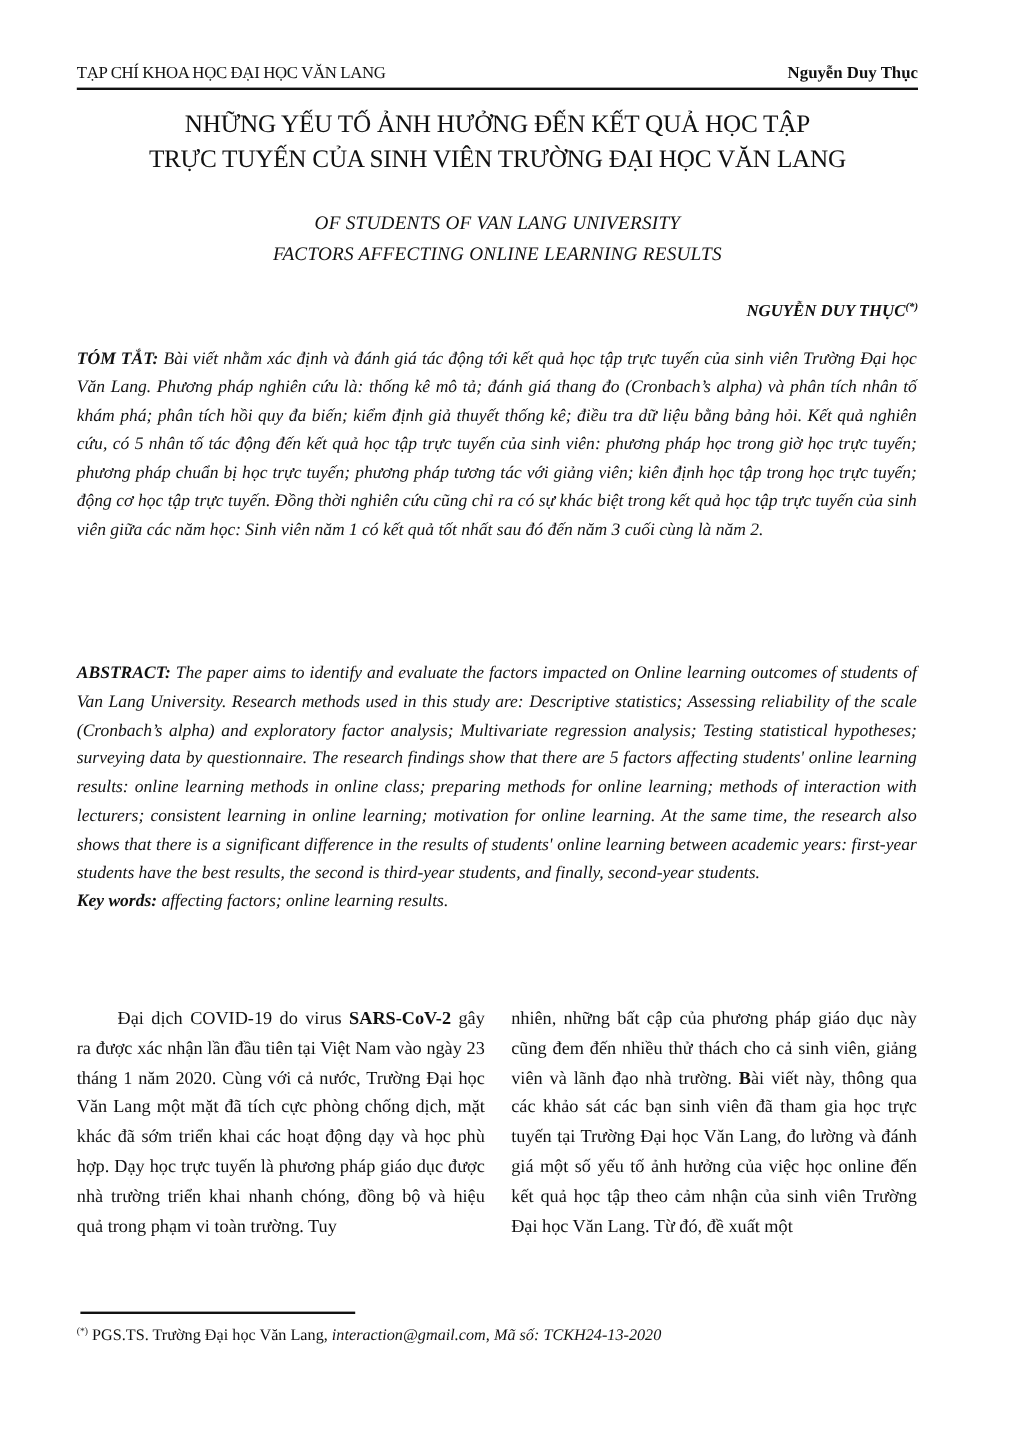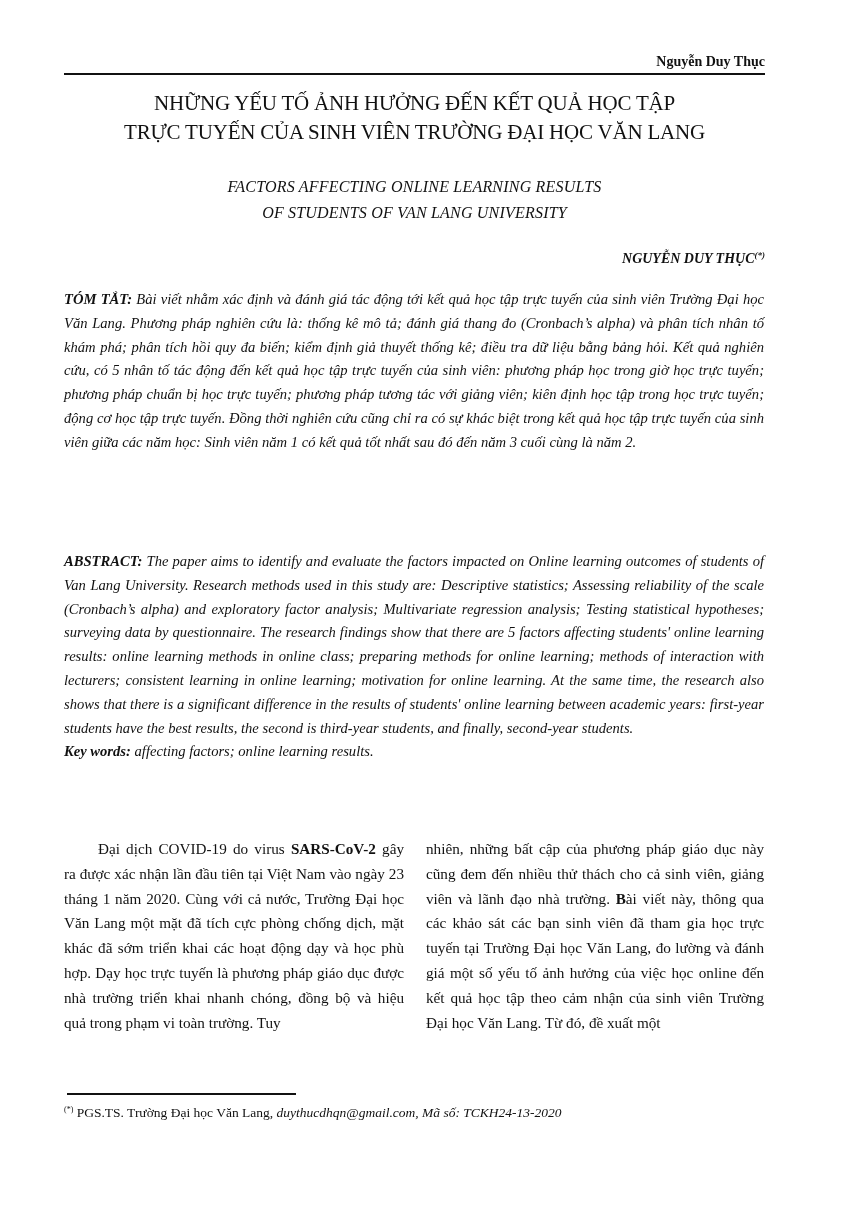--- a/index.html
+++ b/index.html
@@ -160,32 +160,33 @@
     font-size: 14px;
     line-height: 18px;
   }
 </style>
 </head>
 <body>
 
 <div class="page">
 
   <div class="running-header">
+    <span class="journal">TẠP CHÍ KHOA HỌC ĐẠI HỌC VĂN LANG</span>
     <span class="author-short">Nguyễn Duy Thục</span>
   </div>
   <div class="header-rule"></div>
 
   <div class="title-vi">
     <div>NHỮNG YẾU TỐ ẢNH HƯỞNG ĐẾN KẾT QUẢ HỌC TẬP</div>
     <div>TRỰC TUYẾN CỦA SINH VIÊN TRƯỜNG ĐẠI HỌC VĂN LANG</div>
   </div>
 
   <div class="title-en">
+    <div>OF STUDENTS OF VAN LANG UNIVERSITY</div>
     <div>FACTORS AFFECTING ONLINE LEARNING RESULTS</div>
-    <div>OF STUDENTS OF VAN LANG UNIVERSITY</div>
   </div>
 
   <div class="author-line">
     <span>NGUYỄN DUY THỤC</span><sup>(*)</sup>
   </div>
 
   <div class="abstract-block abstract-vi">
     <p>
       <span class="lead">TÓM TẮT:</span>
       <span>Bài viết nhằm xác định và đánh giá tác động tới kết quả học tập trực tuyến của sinh viên Trường Đại học Văn Lang. Phương pháp nghiên cứu là: thống kê mô tả; đánh giá thang đo (Cronbach’s alpha) và phân tích nhân tố khám phá; phân tích hồi quy đa biến; kiểm định giả thuyết thống kê; điều tra dữ liệu bằng bảng hỏi. Kết quả nghiên cứu, có 5 nhân tố tác động đến kết quả học tập trực tuyến của sinh viên: phương pháp học trong giờ học trực tuyến; phương pháp chuẩn bị học trực tuyến; phương pháp tương tác với giảng viên; kiên định học tập trong học trực tuyến; động cơ học tập trực tuyến. Đồng thời nghiên cứu cũng chỉ ra có sự khác biệt trong kết quả học tập trực tuyến của sinh viên giữa các năm học: Sinh viên năm 1 có kết quả tốt nhất sau đó đến năm 3 cuối cùng là năm 2.</span>
@@ -206,16 +207,16 @@
   <div class="body-col col-left">
     <p class="indent"><span>Đại dịch COVID-19 do virus </span><span class="bold-inline">SARS-CoV-2</span><span> gây ra được xác nhận lần đầu tiên tại Việt Nam vào ngày 23 tháng 1 năm 2020. Cùng với cả nước, Trường Đại học Văn Lang một mặt đã tích cực phòng chống dịch, mặt khác đã sớm triển khai các hoạt động dạy và học phù hợp. Dạy học trực tuyến là phương pháp giáo dục được nhà trường triển khai nhanh chóng, đồng bộ và hiệu quả trong phạm vi toàn trường. Tuy</span></p>
   </div>
 
   <div class="body-col col-right">
     <p><span>nhiên, những bất cập của phương pháp giáo dục này cũng đem đến nhiều thử thách cho cả sinh viên, giảng viên và lãnh đạo nhà trường. </span><span class="bold-inline">B</span><span>ài viết này, thông qua các khảo sát các bạn sinh viên đã tham gia học trực tuyến tại Trường Đại học Văn Lang, đo lường và đánh giá một số yếu tố ảnh hưởng của việc học online đến kết quả học tập theo cảm nhận của sinh viên Trường Đại học Văn Lang. Từ đó, đề xuất một</span></p>
   </div>
 
   <div class="footnote-rule"></div>
   <div class="footnote">
-    <sup>(*)</sup><span> PGS.TS. Trường Đại học Văn Lang, </span><span class="it">duythucdhqn@gmail.com,</span><span class="it"> Mã số: TCKH24-13-2020</span>
+    <sup>(*)</sup><span> PGS.TS. Trường Đại học Văn Lang, </span><span class="it">interaction@gmail.com,</span><span class="it"> Mã số: TCKH24-13-2020</span>
   </div>
 
 </div>
 
 </body></html>

